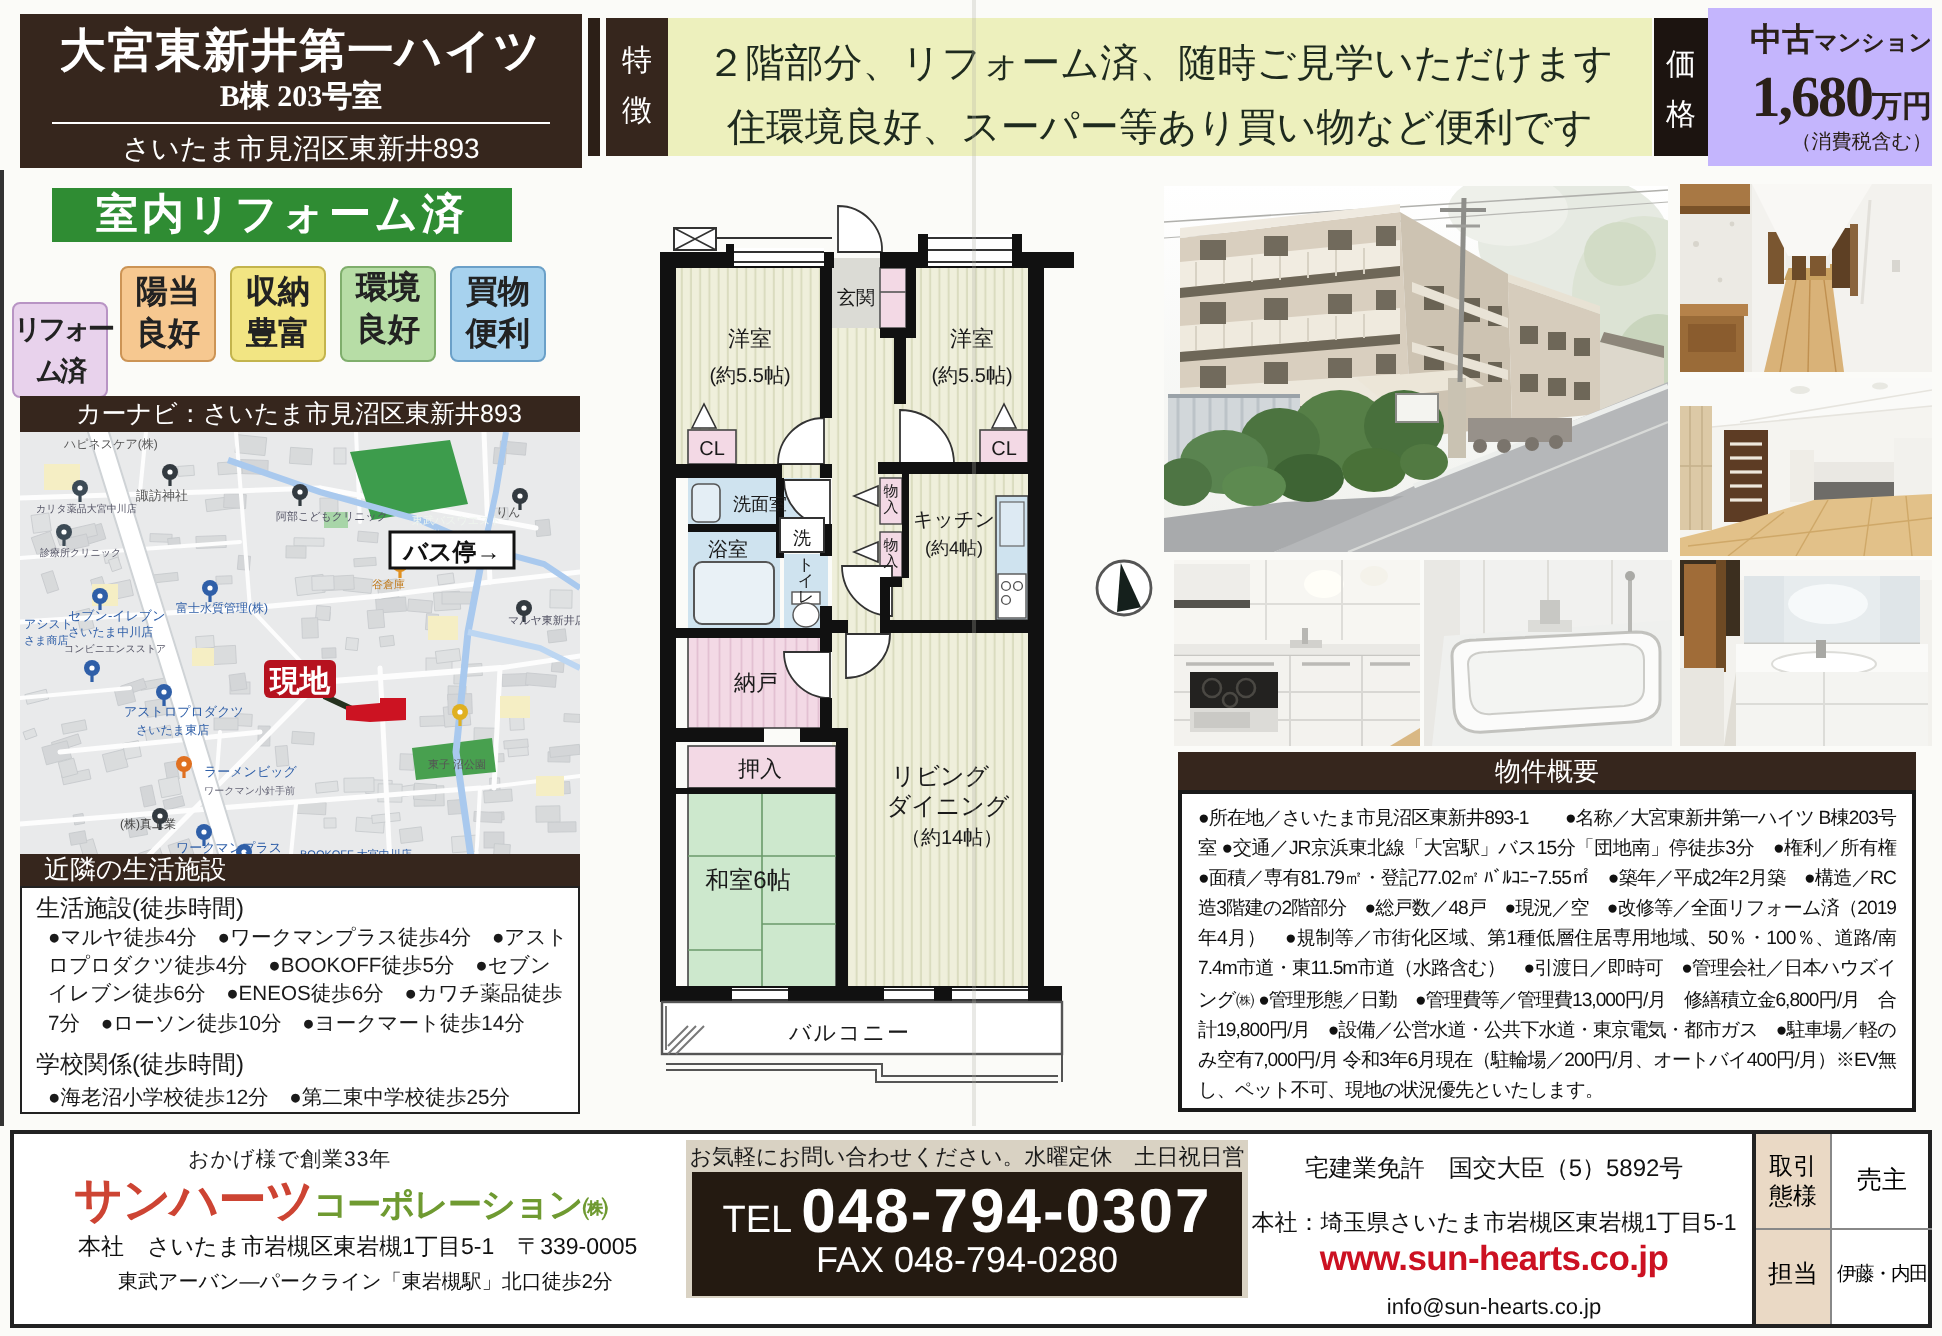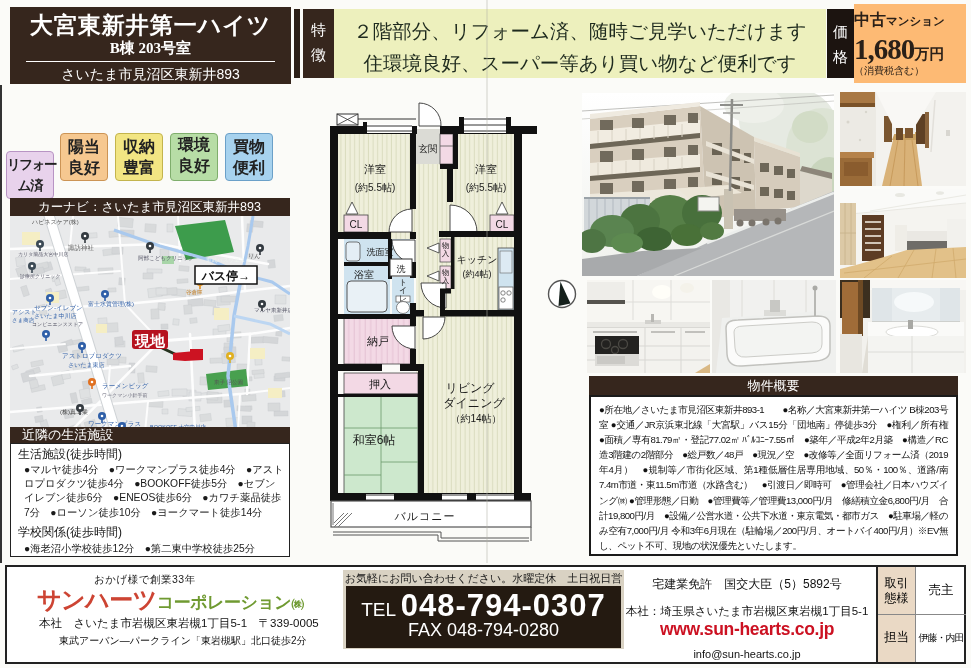--- a/index.html
+++ b/index.html
@@ -30,26 +30,27 @@
   </div>
   <div class="abs" style="left:334px;top:9px;width:492px;height:69px;background:#edf0bd;color:#1e2a1e;font-size:19.5px;text-align:center;">
     <div style="margin-top:9px;">２階部分、リフォーム済、随時ご見学いただけます</div>
     <div style="margin-top:5px;">住環境良好、スーパー等あり買い物など便利です</div>
   </div>
 
   <div class="abs" style="left:827px;top:9px;width:27px;height:69px;background:#1c1410;color:#fff;font-size:15px;text-align:center;">
     <div style="margin-top:14px;">価</div>
       <div style="margin-top:6px;">格</div>
   </div>
-  <div class="abs" style="left:854px;top:4px;width:112px;height:79px;background:#fdba74;color:#2a2018;text-align:left;">
+  <div class="abs" style="left:854px;top:4px;width:112px;height:79px;background:#c4b5fd;color:#2a2018;text-align:right;">
     <div style="margin-top:6px;font-size:16px;font-weight:bold;">中古<span style="font-size:11.5px;">マンション</span></div>
     <div style="margin-top:2px;font-family:'Liberation Serif',serif;"><span style="font-size:29px;font-weight:bold;letter-spacing:-1px;">1,680</span><span style="font-size:15px;font-weight:bold;">万円</span></div>
     <div style="font-size:10px;margin-top:-2px;">（消費税含む）</div>
   </div>
 
+  <div class="abs" style="left:26px;top:94px;width:230px;height:27px;background:#2f8c33;color:#fff;font-size:21px;font-weight:bold;text-align:center;line-height:27px;letter-spacing:2px;">室内リフォーム済</div>
 
   <div class="abs" style="left:6px;top:151px;width:48px;height:48px;background:#e8d2ec;border:1.5px solid #b894c4;border-radius:4px;box-sizing:border-box;color:#222;font-size:13.5px;text-align:center;line-height:21px;padding-top:2px;letter-spacing:-1.5px;white-space:nowrap;font-weight:bold;">リフォー<br>ム済</div>
   <div class="abs" style="left:60px;top:133px;width:48px;height:48px;background:#f6c890;border:1.5px solid #cc9455;border-radius:4px;box-sizing:border-box;color:#222;font-size:16px;text-align:center;line-height:21px;padding-top:2px;font-weight:bold;">陽当<br>良好</div>
   <div class="abs" style="left:115px;top:133px;width:48px;height:48px;background:#f2e583;border:1.5px solid #c3b44d;border-radius:4px;box-sizing:border-box;color:#222;font-size:16px;text-align:center;line-height:21px;padding-top:2px;font-weight:bold;">収納<br>豊富</div>
   <div class="abs" style="left:170px;top:133px;width:48px;height:48px;background:#b7dda6;border:1.5px solid #7fae6c;border-radius:4px;box-sizing:border-box;color:#222;font-size:16px;text-align:center;line-height:21px;padding-top:0;font-weight:bold;">環境<br>良好</div>
   <div class="abs" style="left:225px;top:133px;width:48px;height:48px;background:#a7d2ee;border:1.5px solid #6ba0c8;border-radius:4px;box-sizing:border-box;color:#222;font-size:16px;text-align:center;line-height:21px;padding-top:2px;font-weight:bold;">買物<br>便利</div>
 
   <div class="abs dk" style="left:10px;top:198px;width:280px;height:18px;font-size:12.5px;line-height:18px;padding-left:28px;box-sizing:border-box;">カーナビ：さいたま市見沼区東新井893</div>
 
   <svg class="abs" style="left:10px;top:216px;" width="280" height="216" viewBox="0 0 280 216">

